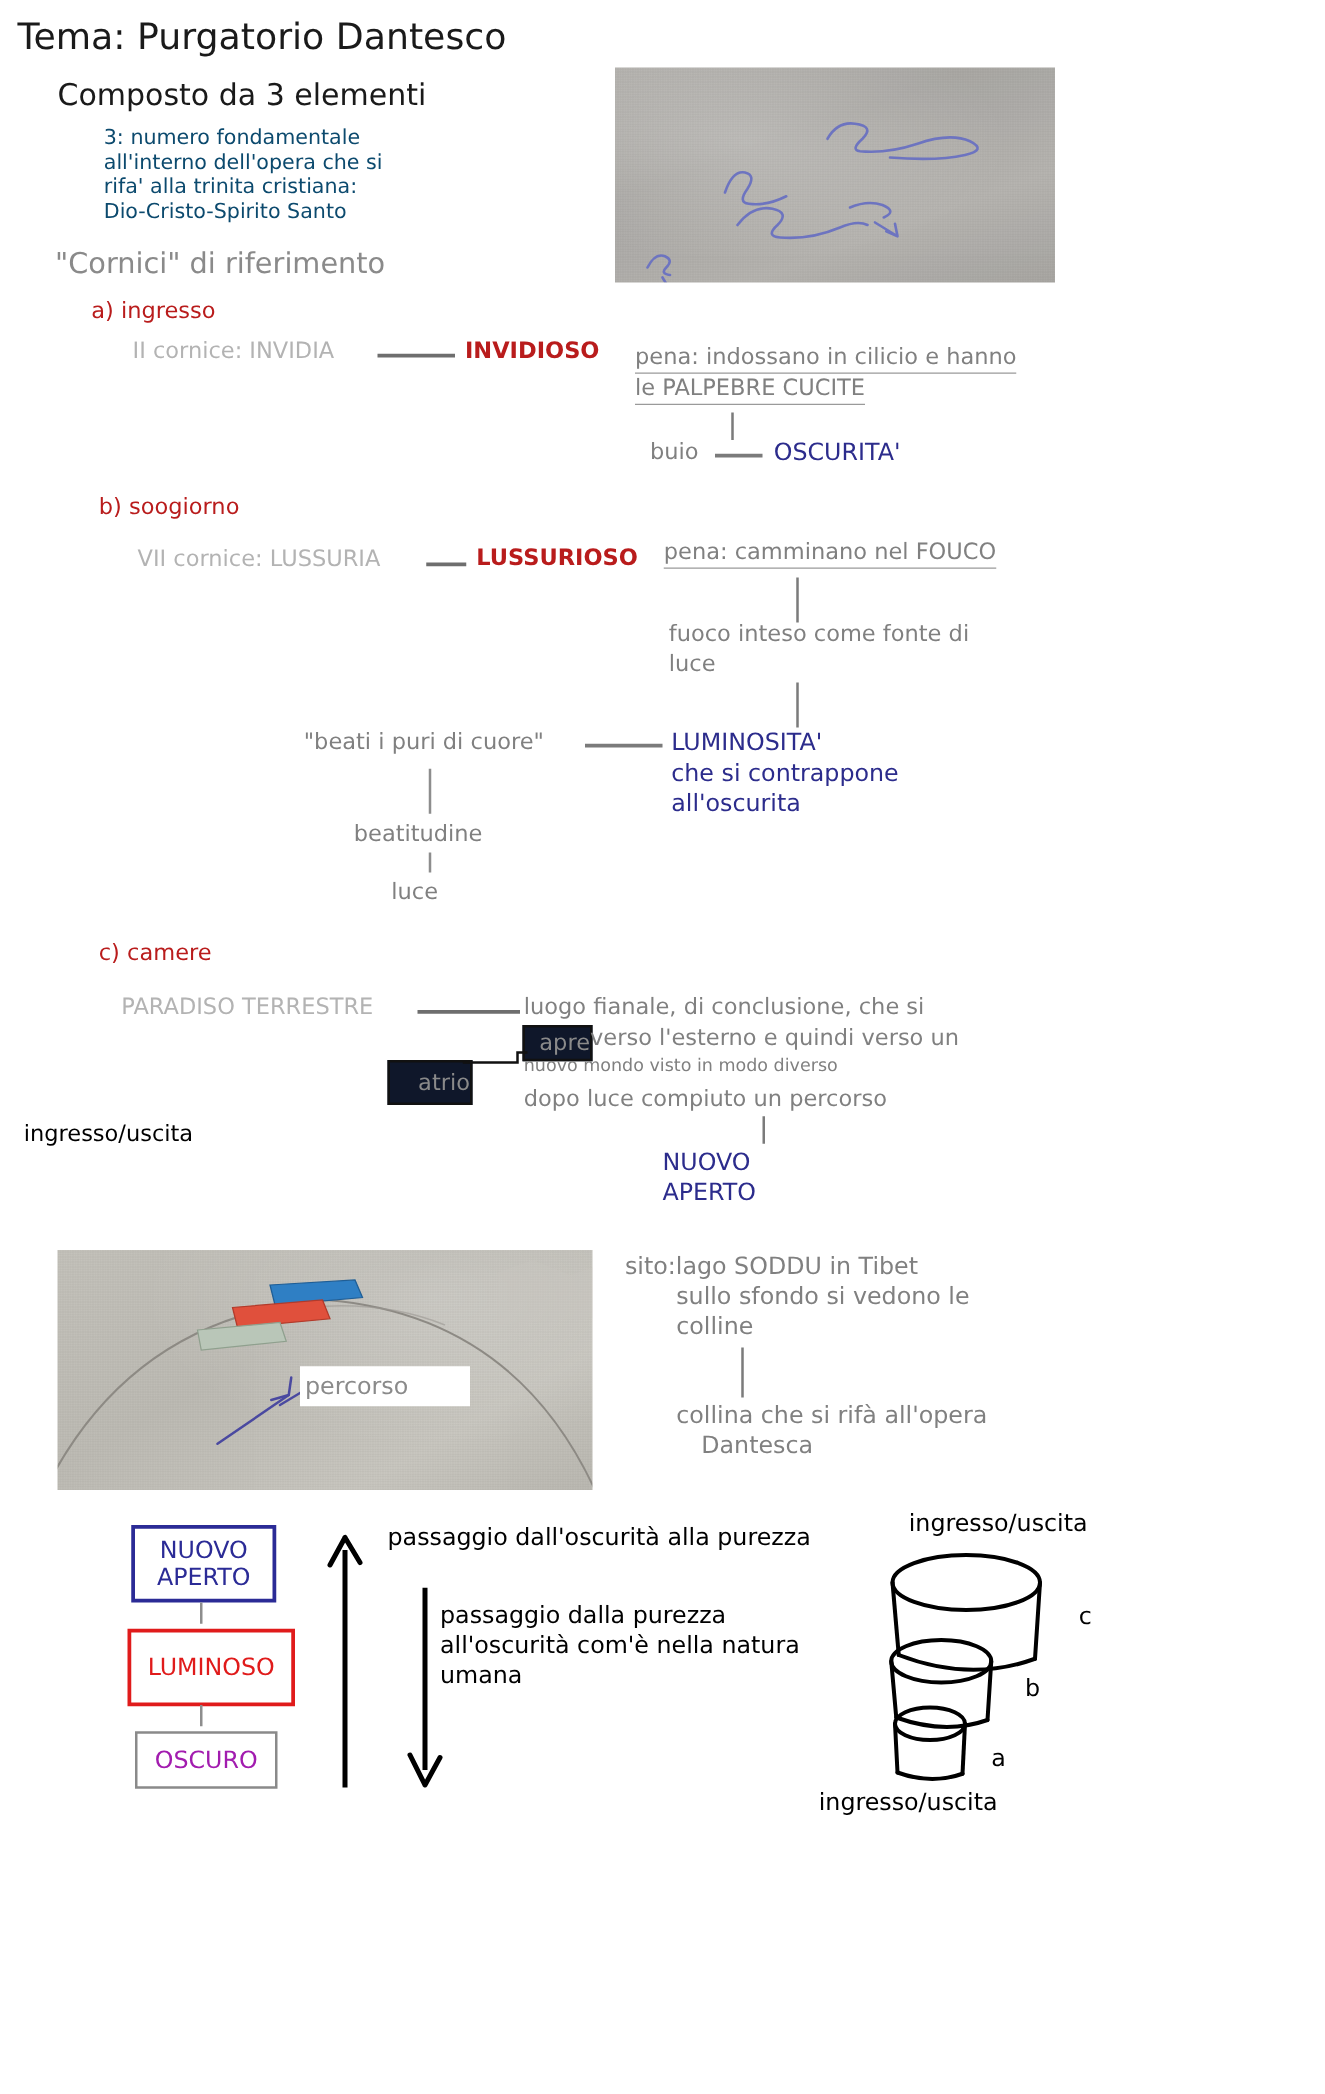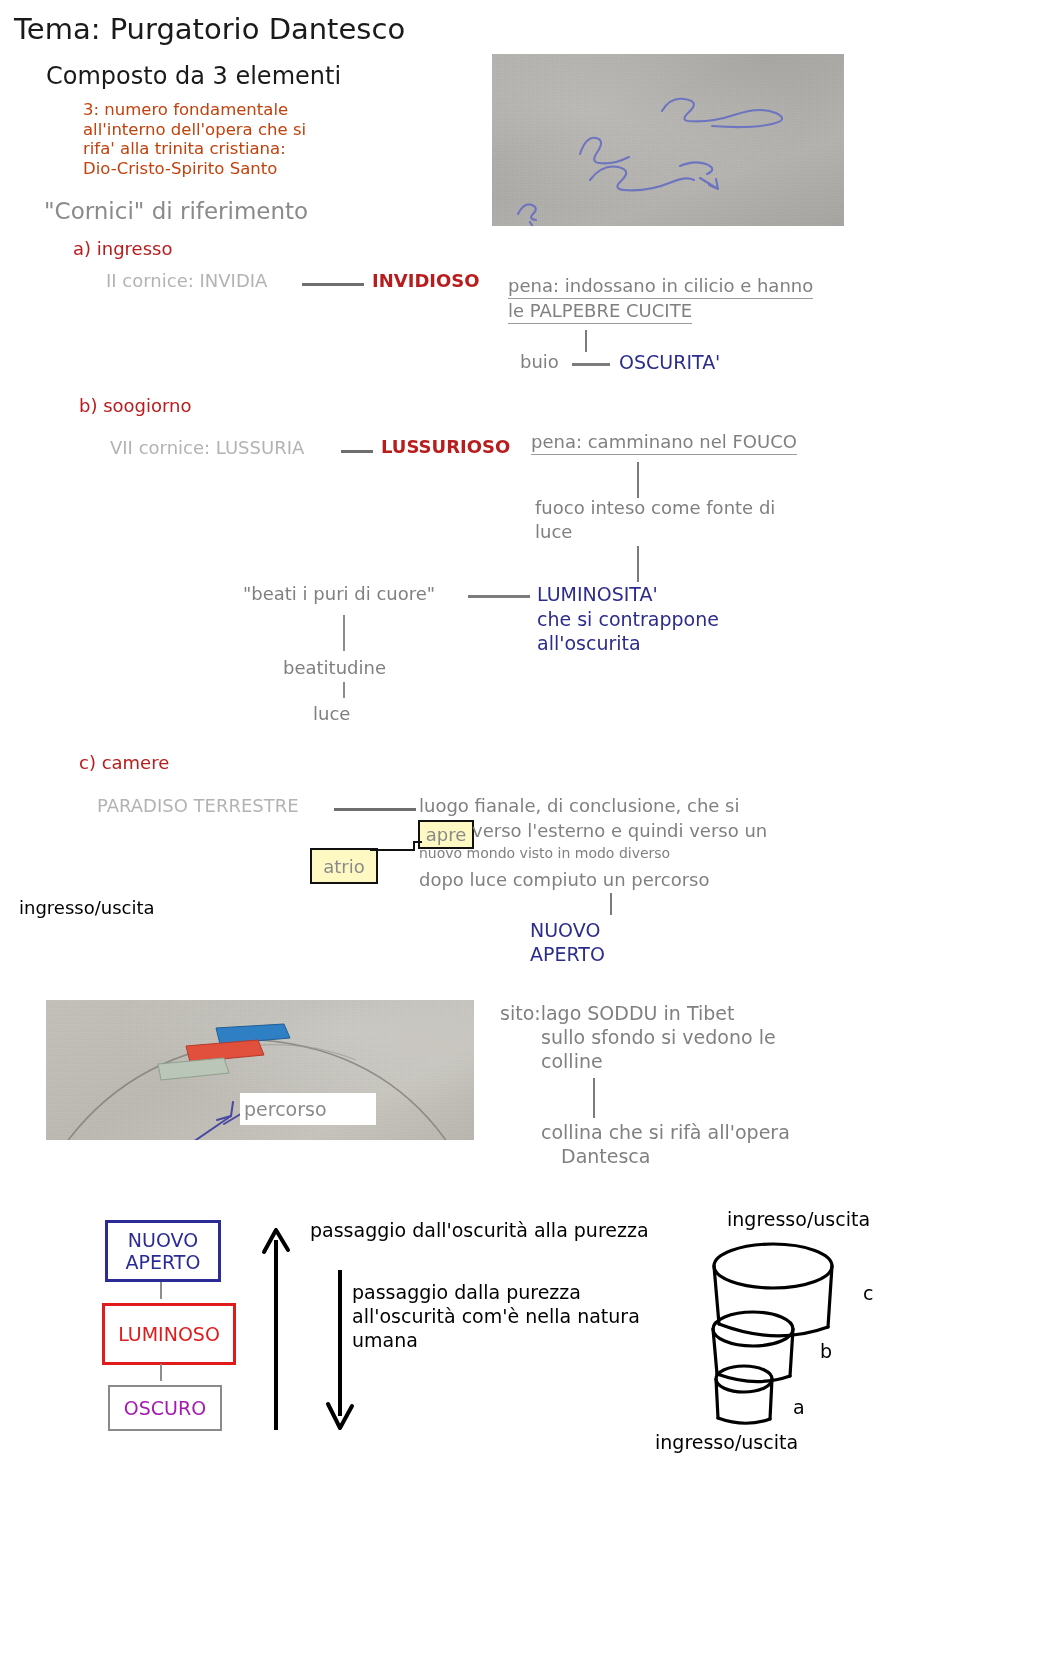--- a/index.html
+++ b/index.html
@@ -14,53 +14,53 @@
   
   .c-black{color:#000000;}
   .c-gray{color:#808080;}
   .c-graylt{color:#b3b3b3;}
   .c-navy{color:#2c2c8c;}
   .c-red{color:#b91c1c;}
 
   
   #title{left:14px;top:12px;font-size:29px;color:#1a1a1a;}
   #composto{left:46px;top:62px;font-size:24px;color:#1a1a1a;}
-  #tre-note{left:83px;top:100px;font-size:16.5px;color:#c2410c;line-height:19.5px;}
+  #tre-note{left:83px;top:100px;font-size:16.5px;color:#0c4a6e;line-height:19.5px;}
   #cornici{left:44px;top:198px;font-size:23px;color:#8a8a8a;}
 
   
   .sec-letter{font-size:18px;color:#b91c1c;}
 
   
   .hline{background:#7b7b7b;height:3px;}
   .hline-dark{background:#6e6e6e;height:3px;}
   .vline{background:#7b7b7b;width:2px;}
   .vline-thin{background:#8d8d8d;width:2px;}
   .uline{border-bottom:1.6px solid #9a9a9a;}
 
   
   #photo1{left:492px;top:54px;width:352px;height:172px;overflow:hidden;
      background:
        radial-gradient(ellipse at 30% 35%, rgba(255,255,255,.22), rgba(0,0,0,0) 60%),
        linear-gradient(160deg,#b2b0ac 0%,#a9a7a3 35%,#b5b3af 70%,#a7a5a1 100%);
   }
-  #photo2{left:46px;top:1000px;width:428px;height:140px;overflow:hidden;
+  #photo2{left:46px;top:1000px;width:428px;height:192px;overflow:hidden;
      background:
        radial-gradient(ellipse at 70% 20%, rgba(255,255,255,.18), rgba(0,0,0,0) 55%),
        linear-gradient(150deg,#c3c1ba 0%,#bcbab3 40%,#c6c4bd 75%,#b9b7b0 100%);
   }
   .photo-noise{position:absolute;inset:0;opacity:.30;
     background-image:
       repeating-linear-gradient(0deg,rgba(0,0,0,.05) 0 1px,rgba(255,255,255,.05) 1px 2px),
       repeating-linear-gradient(90deg,rgba(0,0,0,.04) 0 1px,rgba(255,255,255,.04) 1px 2px);
   }
 
   
-  .boxlabel{border:2px solid #111;background:#fef9c3;font-size:18px;color:#8a8a8a;
-     display:flex;align-items:center;justify-content:center;}
+  .boxlabel{border:2px solid #111;background:#0f172a;font-size:18px;color:#8a8a8a;
+     display:flex;align-items:center;justify-content:flex-end;}
 
   .bigbox{border:3px solid; background:#fff; display:flex;align-items:center;
      justify-content:center;flex-direction:column;font-size:19px;line-height:22px;text-align:center;}
 
   #percorso-lbl{left:240px;top:1093px;width:132px;height:32px;background:#fff;
       font-size:19px;color:#8a8a8a;display:flex;align-items:center;padding-left:4px;}
 
   
   .arrow-up{position:absolute;}
 </style>

